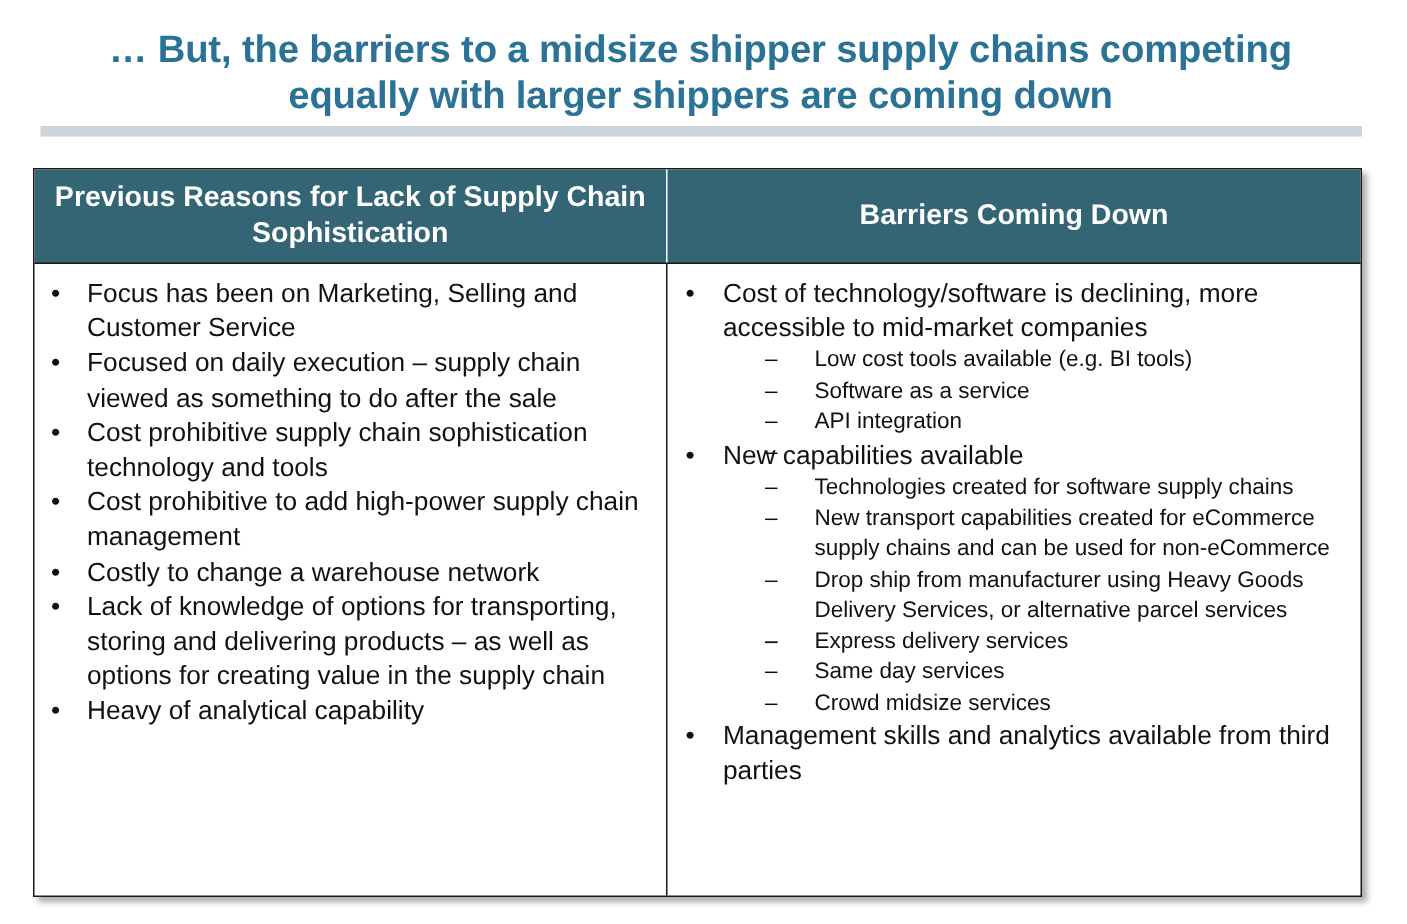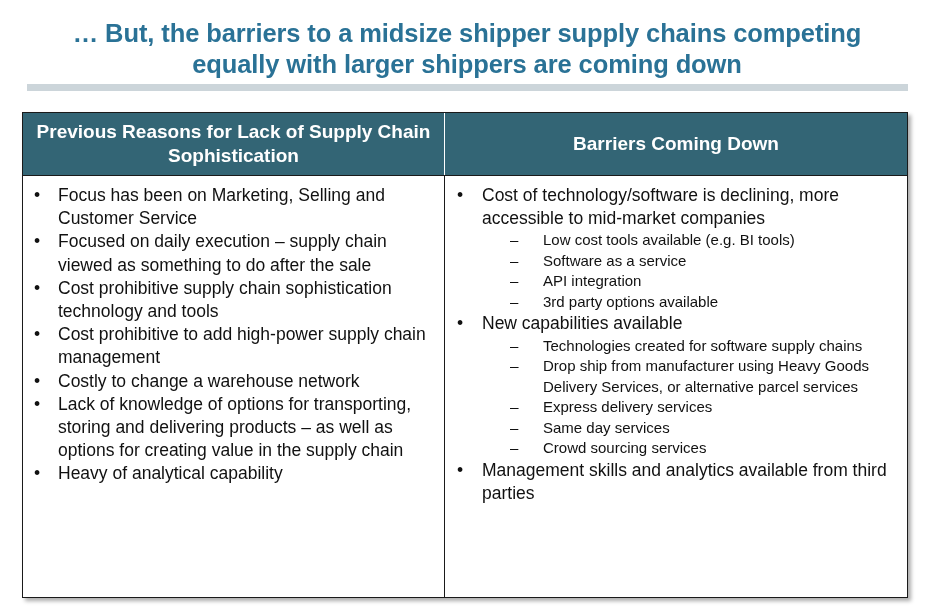--- a/index.html
+++ b/index.html
@@ -182,34 +182,34 @@
     </div>
     <div class="cell cell-right">
       <ul class="lvl1" id="right-list">
           <li class="b1">
             <span class="bullet-dot">•</span>
             <span class="btext">Cost of technology/software is declining, more accessible to mid-market companies</span>
             <ul class="lvl2">
               <li class="b2"><span class="bullet-dash">–</span><span>Low cost tools available (e.g. BI tools)</span></li>
               <li class="b2"><span class="bullet-dash">–</span><span>Software as a service</span></li>
               <li class="b2"><span class="bullet-dash">–</span><span>API integration</span></li>
-              <li class="b2"><span class="bullet-dash">–</span><span>3rd party options available</span></li>
+              <li class="b2"><span class="bullet-dash">–</span></li>
             </ul>
           </li>
           <li class="b1">
             <span class="bullet-dot">•</span>
             <span class="btext">New capabilities available</span>
             <ul class="lvl2">
               <li class="b2"><span class="bullet-dash">–</span><span>Technologies created for software supply chains</span></li>
-              <li class="b2"><span class="bullet-dash">–</span></li>
+              <li class="b2"><span class="bullet-dash">–</span><span>New transport capabilities created for eCommerce supply chains and can be used for non-eCommerce</span></li>
               <li class="b2"><span class="bullet-dash">–</span><span>Drop ship from manufacturer using Heavy Goods Delivery Services, or alternative parcel services</span></li>
               <li class="b2"><span class="bullet-dash">–</span></li>
               <li class="b2"><span class="bullet-dash">–</span><span>Express delivery services</span></li>
               <li class="b2"><span class="bullet-dash">–</span><span>Same day services</span></li>
-              <li class="b2"><span class="bullet-dash">–</span><span>Crowd sourcing services</span></li>
+              <li class="b2"><span class="bullet-dash">–</span><span>Crowd midsize services</span></li>
             </ul>
           </li>
           <li class="b1">
             <span class="bullet-dot">•</span>
             <span class="btext">Management skills and analytics available from third parties</span>
           </li>
         </ul>
     </div>
   </div>
 

